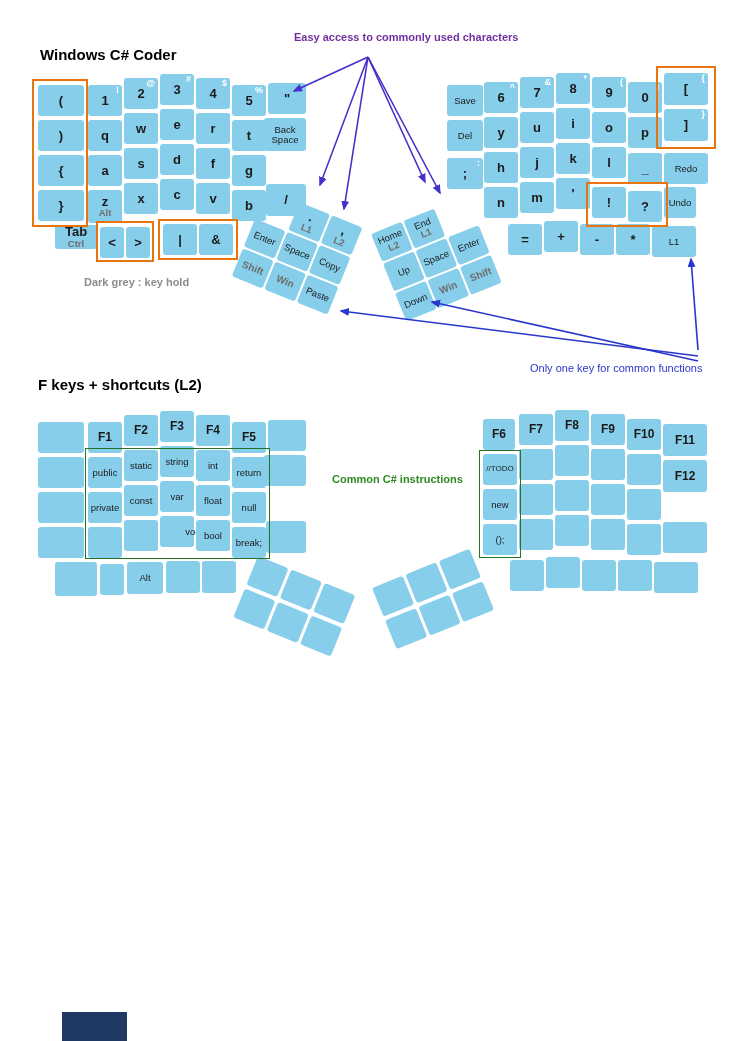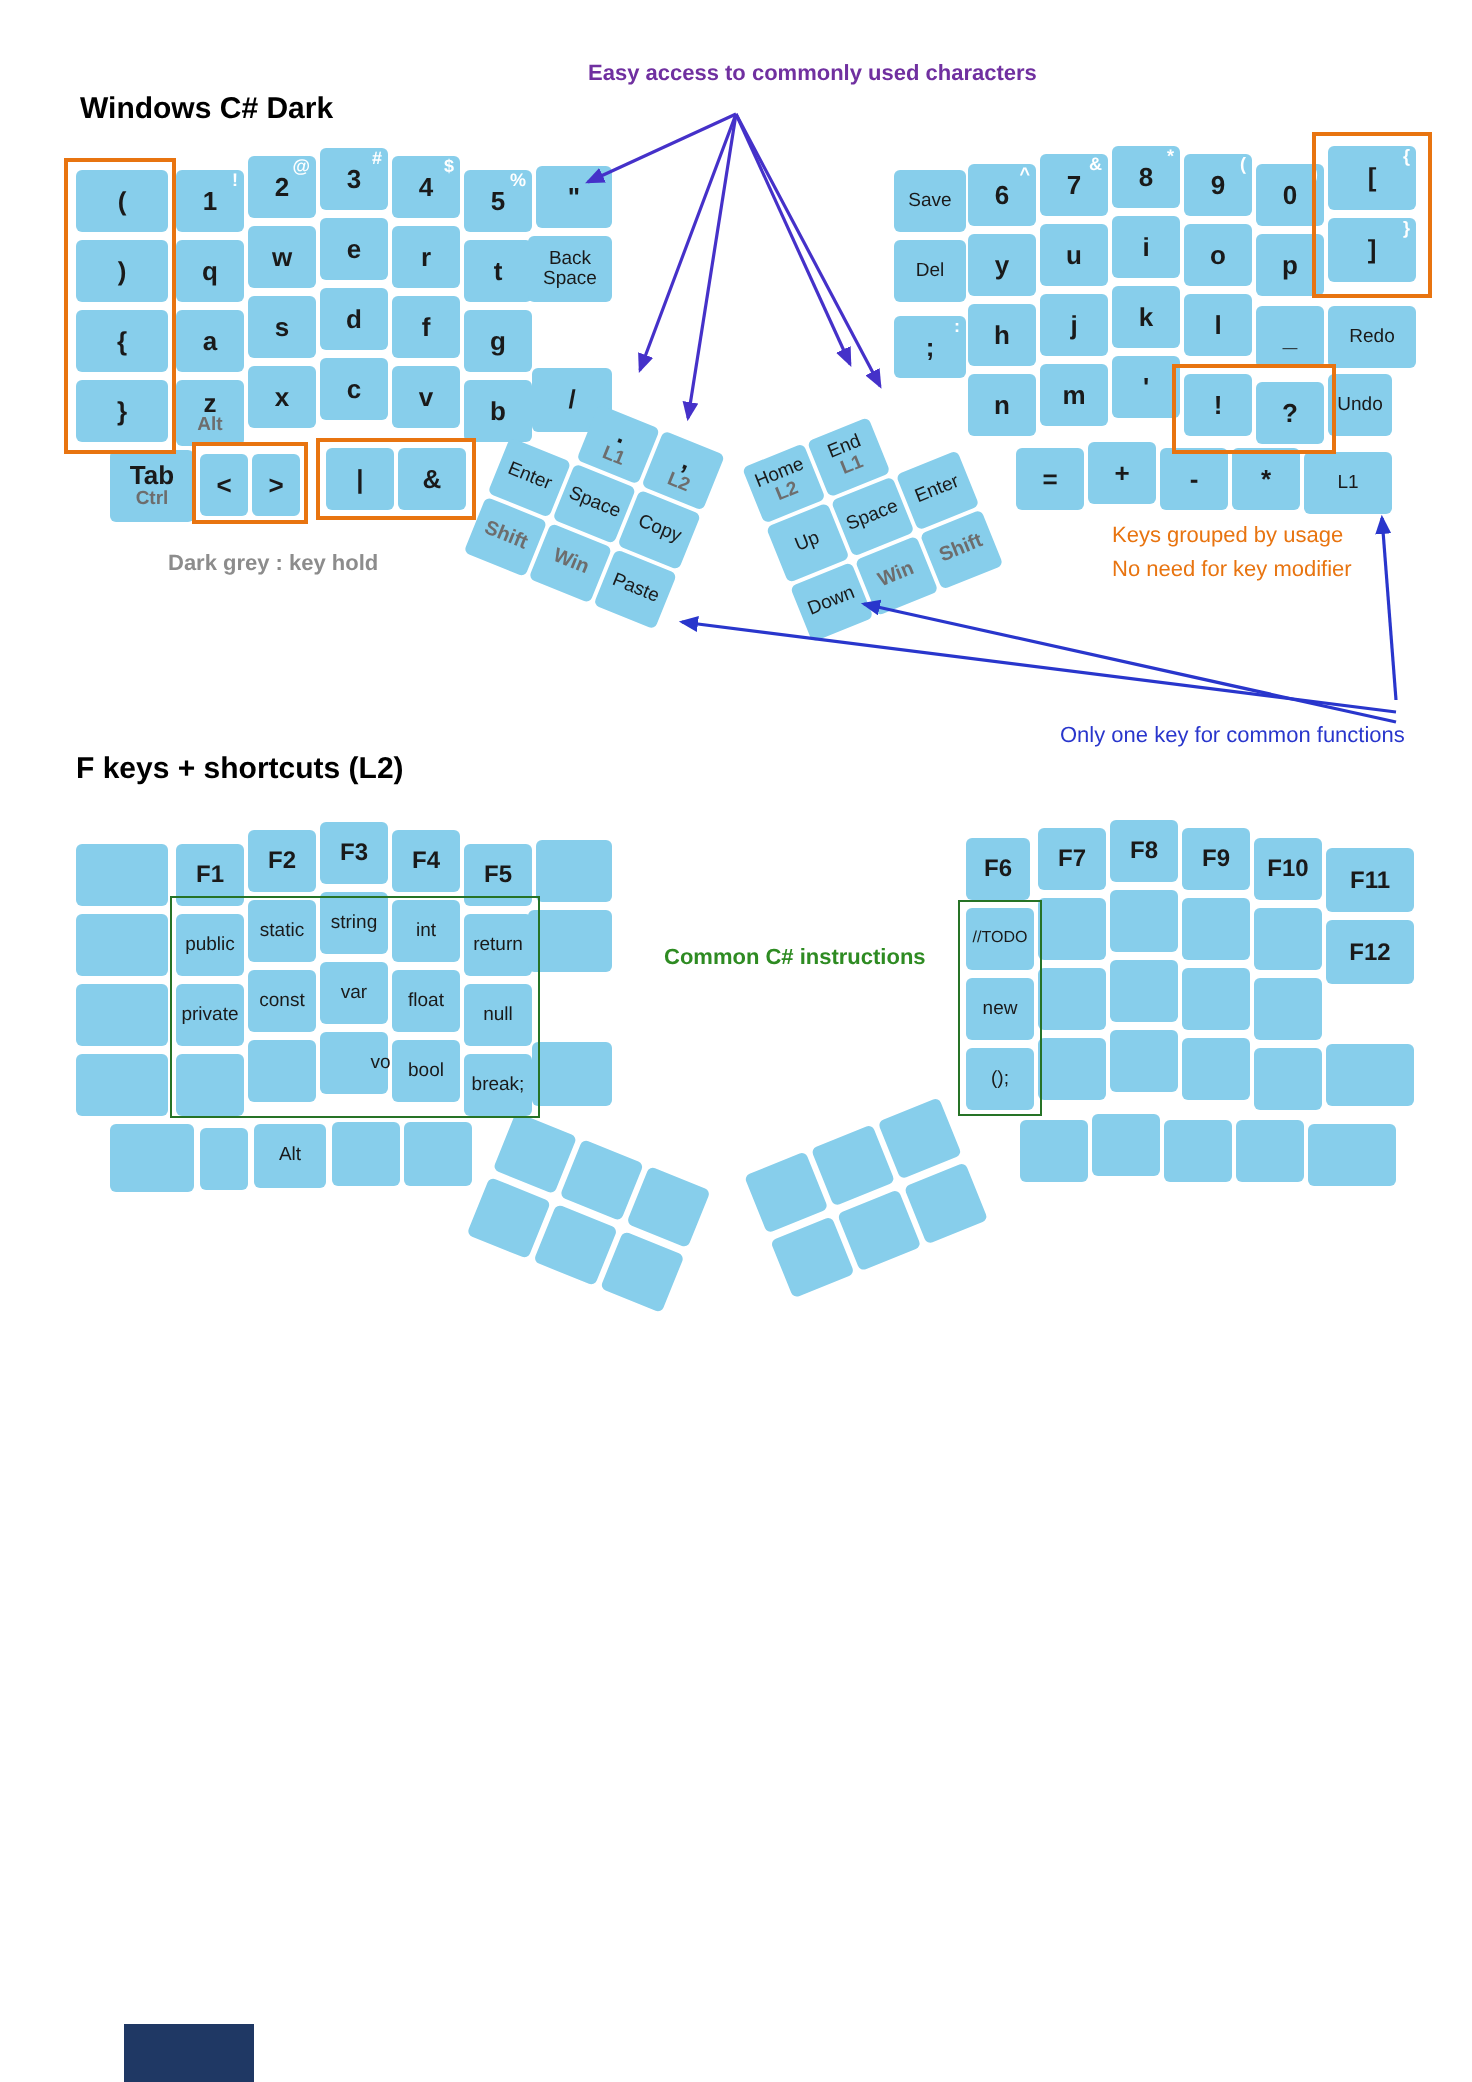--- a/index.html
+++ b/index.html
@@ -41,29 +41,25 @@
   .hbox.green  { border:1.5px solid var(--c-greenbox); }
 
   #arrows { position:absolute; left:0; top:0; z-index:4; pointer-events:none; }
   #footer-bar { position:absolute; background:var(--c-navy); z-index:1; }
 </style>
 </head>
 <body>
 
 <div id="page">
 
-  <h1 class="title" id="title-layer1">Windows C# Dark</h1>
+  <h1 class="title" id="title-layer1">Windows C# Coder</h1>
   <h1 class="title" id="title-layer2">F keys + shortcuts (L2)</h1>
 
   <div class="ann" id="ann-easy">Easy access to commonly used characters</div>
   <div class="ann" id="ann-darkgrey">Dark grey : key hold</div>
-  <div class="ann" id="ann-grouped">
-    <div>Keys grouped by usage</div>
-    <div>No need for key modifier</div>
-  </div>
   <div class="ann" id="ann-onekey">Only one key for common functions</div>
   <div class="ann" id="ann-csharp">Common C# instructions</div>
 
   <svg id="arrows" width="736" height="1041">
       <defs>
         <marker id="ah-top" markerWidth="7" markerHeight="6" refX="5" refY="2.5" orient="auto">
           <path d="M0,0 L6,2.5 L0,5 z" fill="#4531c9"></path>
         </marker>
         <marker id="ah-blue" markerWidth="7" markerHeight="6" refX="5" refY="2.5" orient="auto">
           <path d="M0,0 L6,2.5 L0,5 z" fill="#2936cc"></path>
@@ -160,21 +156,21 @@
     </div>
     <div class="key" style="left: 196px; top: 183px; width: 34px; height: 31px;">
       <span class="main">v</span>
     </div>
     <div class="key" style="left: 232px; top: 190px; width: 34px; height: 31px;">
       <span class="main">b</span>
     </div>
     <div class="key" style="left: 266px; top: 184px; width: 40px; height: 32px;">
       <span class="main">/</span>
     </div>
-    <div class="key" style="left: 55px; top: 225px; width: 42px; height: 36px;">
+    <div class="key" style="left: 55px; top: 225px; width: 42px; height: 24px;">
       <span class="main">Tab</span>
       <span class="sub">Ctrl</span>
     </div>
     <div class="key" style="left: 100px; top: 227px; width: 24px; height: 31px;">
       <span class="main">&lt;</span>
     </div>
     <div class="key" style="left: 126px; top: 227px; width: 24px; height: 31px;">
       <span class="main">&gt;</span>
     </div>
     <div class="key" style="left: 163px; top: 224px; width: 34px; height: 31px;">

